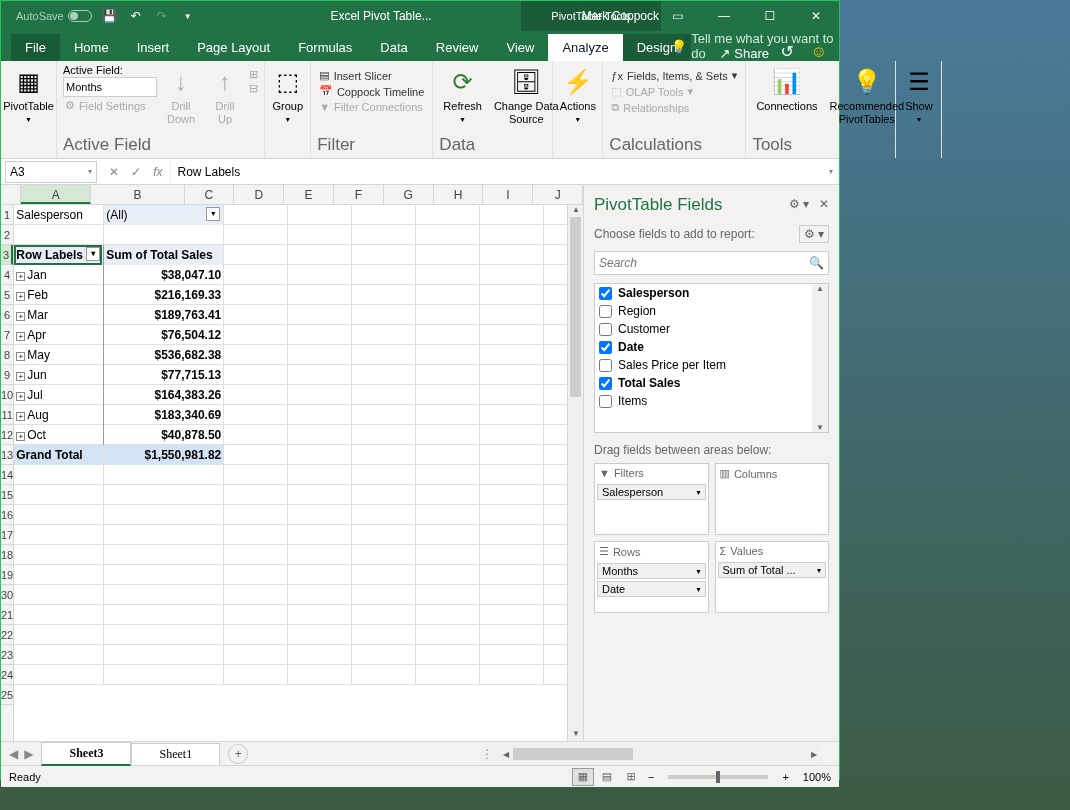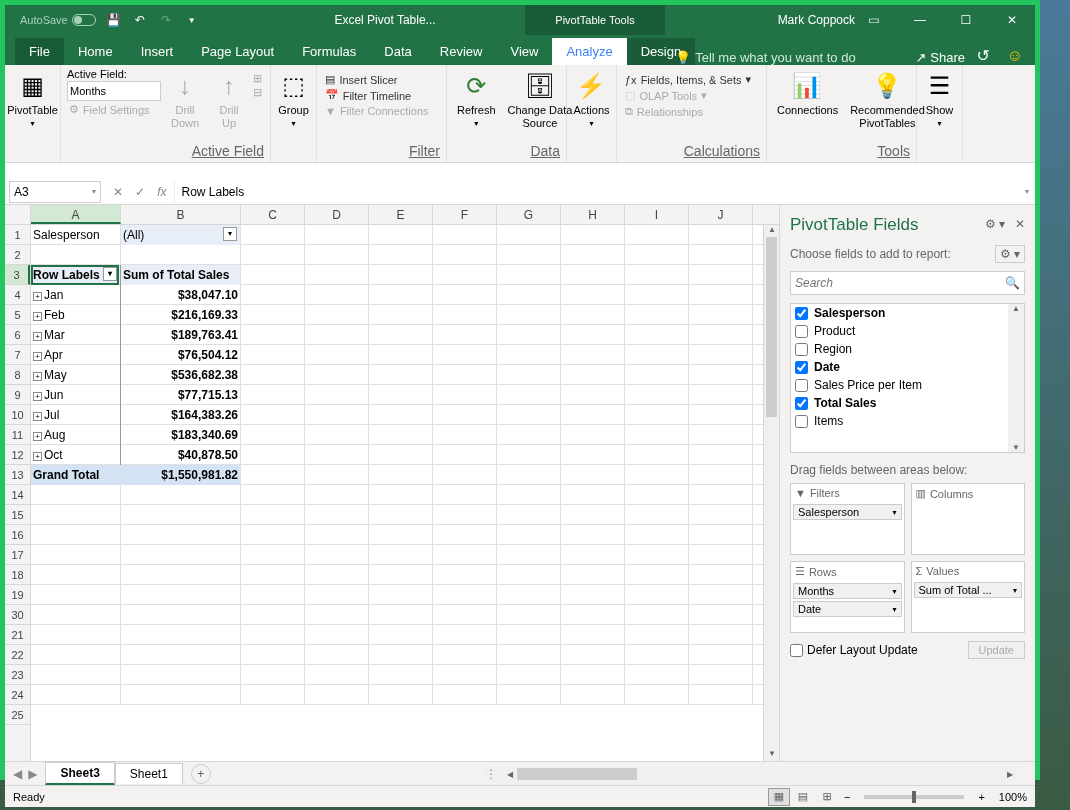--- a/index.html
+++ b/index.html
@@ -1,58 +1,58 @@
 <!DOCTYPE html>
 <html><head>
 <meta charset="utf-8">
 <style>
 * { box-sizing: border-box; margin: 0; padding: 0; font-family: "Segoe UI", Arial, sans-serif; }
 body { width: 1070px; height: 810px; overflow: hidden; background: linear-gradient(to bottom, #4a7a9a 0%, #3a5a42 100%); }
-.window { width: 1040px; height: 780px; background: #fff; position: relative; border: 5px solid #22c55e; }
+.window { width: 840px; height: 780px; background: #fff; position: relative; border: 1px solid #22c55e; }
 
 
 .titlebar { height: 30px; background: #217346; color: #fff; display: flex; align-items: center; font-size: 12px; }
 .titlebar-left { display: flex; align-items: center; gap: 10px; padding-left: 15px; }
 .autosave { display: flex; align-items: center; gap: 4px; color: #a8d0b8; font-size: 11px;}
 .toggle-off { width: 24px; height: 12px; border: 1px solid #a8d0b8; border-radius: 6px; position: relative; }
 .toggle-off::after { content: ""; width: 8px; height: 8px; background: #a8d0b8; border-radius: 50%; position: absolute; left: 1px; top: 1px; }
 .qat-icon { width: 16px; height: 16px; display: inline-flex; align-items: center; justify-content: center; cursor: pointer; color:#fff; }
 .doc-title { position: absolute; left: 280px; width: 200px; text-align: center; color: #fff; }
 .context-tab-label { position: absolute; left: 520px; width: 140px; text-align: center; background: #1a5c38; height: 30px; line-height: 30px; font-size: 11px; }
 .user-name { position: absolute; right: 180px; color: #fff; }
 .win-controls { position: absolute; right: 0; display: flex; }
 .win-btn { width: 46px; height: 30px; display: flex; align-items: center; justify-content: center; cursor: pointer; color:#fff;}
 .win-controls .rib-min { width:46px; height:30px; display:flex; align-items:center; justify-content:center; cursor:pointer;}
 
 
 .ribbon-tabs { height: 30px; background: #217346; display: flex; align-items: flex-end; padding-left: 10px; position: relative; }
 .tab { padding: 6px 14px; color: #fff; font-size: 13px; cursor: pointer; }
 .tab.file { background: #185c37; }
-.tab.active { background: #fff; color: #3b82f6; }
+.tab.active { background: #fff; color: #0f172a; }
 .tab.design { background: #1a5c38; color:#fff;}
 .tell-me { position: absolute; left: 670px; color: #d0e8d8; font-size: 13px; display:flex; align-items:center; gap:4px;}
 .share-btn { position: absolute; right: 70px; color: #fff; font-size: 13px; display:flex; align-items:center; gap:4px;}
 .history-btn { position: absolute; right: 45px; color:#fff;}
 .smiley { position: absolute; right: 12px; color: #ffc000; font-size: 16px;}
 
 
 .ribbon { height: 98px; background: #f3f2f1; border-bottom: 1px solid #d6d6d6; display: flex; font-size: 11px; }
 .ribbon-group { border-right: 1px solid #e0e0e0; padding: 3px 6px; display: flex; flex-direction: column; justify-content: space-between; }
-.ribbon-group-label { text-align: right; color: #666; font-size: 14px; padding-top:2px;text-decoration:underline;}
+.ribbon-group-label { text-align: left; color: #666; font-size: 17px; padding-top:2px;}
 .ribbon-row { display: flex; gap: 4px; align-items: flex-start; }
 .big-btn { display: flex; flex-direction: column; align-items: center; gap: 2px; padding: 2px 4px; cursor: pointer; text-align:center; line-height:1.2;}
 .big-btn .ico { width: 32px; height: 32px; display:flex; align-items:center; justify-content:center; font-size:24px;}
 .small-btn { display: flex; align-items: center; gap: 4px; padding: 1px 2px; cursor: pointer; color:#333; white-space:nowrap;}
 .small-btn.disabled { color:#aaa; }
 .active-field-box { }
 .active-field-input { width: 94px; height: 20px; border: 1px solid #ccc; background:#fff; padding:0 2px; font-size:11px;}
 .stack { display:flex; flex-direction:column; gap:1px;}
 
 
-.formula-bar { height: 26px; border-bottom: 1px solid #d6d6d6; display: flex; align-items: center; font-size: 12px; margin-top: 16px; }
+.formula-bar { height: 26px; border-bottom: 1px solid #d6d6d6; display: flex; align-items: center; font-size: 12px; }
 .name-box { width: 92px; height: 22px; border: 1px solid #ccc; margin: 0 4px; padding: 0 4px; display:flex; align-items:center; justify-content:space-between;}
 .fx-area { display:flex; align-items:center; gap:12px; padding:0 8px; color:#888;}
 .formula-input { flex:1; padding:0 6px; border-left:1px solid #eee; height:22px; display:flex; align-items:center;}
 
 
 .main { display: flex; height: 556px; }
 .grid-area { flex:1; display:flex; flex-direction:column; position:relative; overflow:hidden; }
 .col-headers { display:flex; height:20px; background:#f3f3f3; border-bottom:1px solid #d6d6d6; font-size:12px;}
 .corner { width:26px; border-right:1px solid #d6d6d6; background:#f3f3f3;}
 .col-h { border-right:1px solid #d6d6d6; text-align:center; line-height:20px; color:#444;}
@@ -94,21 +94,21 @@
 .area-box { background:#fff; border:1px solid #ccc; height:72px; display:flex; flex-direction:column;}
 .area-title { padding:3px 4px; color:#666; font-size:11px; display:flex; align-items:center; gap:4px;}
 .area-items { flex:1; padding:2px;}
 .area-item { background:#f0f0f0; border:1px solid #ccc; padding:1px 4px; font-size:11px; margin-bottom:2px; display:flex; justify-content:space-between; align-items:center;}
 .defer-row { display:flex; align-items:center; justify-content:space-between; padding:8px 0;}
 .update-btn { padding:2px 10px; border:1px solid #ccc; background:#f0f0f0; color:#aaa; font-size:11px;}
 
 
 .sheet-bar { height:24px; background:#f3f2f1; border-top:1px solid #d6d6d6; display:flex; align-items:center; font-size:12px; position:relative;}
 .sheet-nav { padding:0 8px; color:#888; display:flex; gap:6px;}
-.sheet-tab { padding:3px 14px; border:1px solid #ccc; border-bottom:none; background:#fff; cursor:pointer;}
+.sheet-tab { padding:3px 27px; border:1px solid #ccc; border-bottom:none; background:#fff; cursor:pointer;font-family:Liberation Serif, serif;}
 .sheet-tab.active { border-bottom:2px solid #217346; font-weight:bold;}
 .new-sheet { width:20px; height:20px; border:1px solid #ccc; border-radius:50%; text-align:center; line-height:18px; margin-left:8px; cursor:pointer; color:#666;}
 .hscroll { position:absolute; right:18px; left:480px; height:16px; background:#f0f0f0; top:4px; display:flex; align-items:center;}
 .hscroll-arr{ width:14px; text-align:center; font-size:8px; color:#666;}
 .hscroll-track{ flex:1; height:12px; background:#f0f0f0; position:relative;}
 .hscroll-thumb{ position:absolute; left:0; width:120px; top:0; bottom:0; background:#cdcdcd;}
 
 
 .status-bar { height:22px; background:#f3f2f1; border-top:1px solid #d6d6d6; display:flex; align-items:center; justify-content:space-between; font-size:11px; padding:0 8px;}
 .view-btns { display:flex; gap:2px; align-items:center;}
@@ -212,21 +212,21 @@
       <div></div>
     </div>
     <div class="ribbon-group" style="width:130px">
       <div class="stack" style="padding-top:4px">
         <span class="small-btn">
             <span>▤</span>
             <span>Insert Slicer</span>
           </span>
         <span class="small-btn">
             <span>📅</span>
-            <span>Filter Timeline</span>
+            <span>Coppock Timeline</span>
           </span>
         <span class="small-btn disabled">
             <span>▼</span>
             <span>Filter Connections</span>
           </span>
       </div>
       <div class="ribbon-group-label">Filter</div>
     </div>
     <div class="ribbon-group" style="width:120px">
       <div class="ribbon-row">
@@ -654,25 +654,25 @@
         <input placeholder="Search" style="">
         <span style="color:#0066cc">🔍</span>
       </div>
       <div class="field-list" id="field-list">
         <div class="field-item checked">
             <input type="checkbox" checked="" style="">
             <span>Salesperson</span>
           </div>
           <div class="field-item">
             <input type="checkbox" style="">
-            <span>Product</span>
+            <span>Region</span>
           </div>
           <div class="field-item">
             <input type="checkbox" style="">
-            <span>Region</span>
+            <span>Customer</span>
           </div>
           <div class="field-item checked">
             <input type="checkbox" checked="" style="">
             <span>Date</span>
           </div>
           <div class="field-item">
             <input type="checkbox" style="">
             <span>Sales Price per Item</span>
           </div>
           <div class="field-item checked">
@@ -731,27 +731,20 @@
               <span>Values</span>
             </div>
           <div class="area-items" id="values-items">
               <div class="area-item">
                 <span>Sum of Total ...</span>
                 <span style="font-size:8px">▾</span>
               </div>
             </div>
         </div>
       </div>
-      <div class="defer-row">
-        <label style="display:flex;align-items:center;gap:4px">
-            <input type="checkbox" style="">
-            <span>Defer Layout Update</span>
-          </label>
-        <button class="update-btn">Update</button>
-      </div>
     </div>
   </div>
 
   <div class="sheet-bar">
     <div class="sheet-nav">
       <span>◀</span>
       <span>▶</span>
     </div>
     <div class="sheet-tab active">Sheet3</div>
     <div class="sheet-tab">Sheet1</div>

